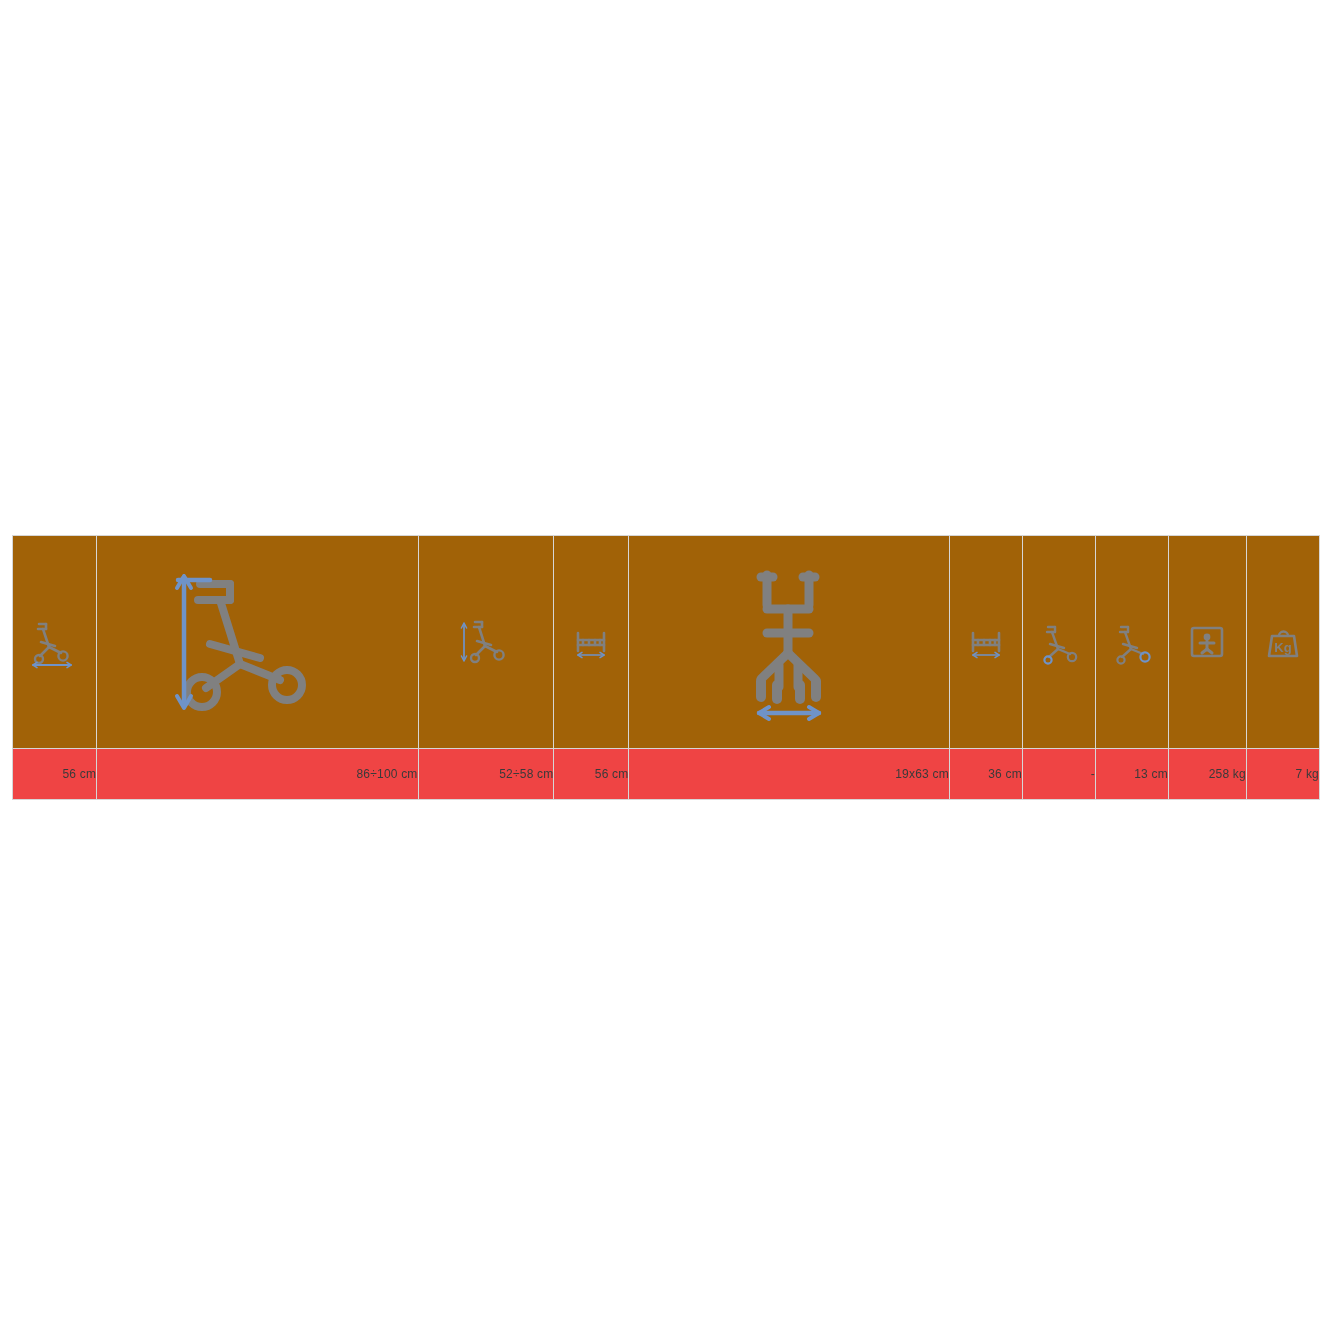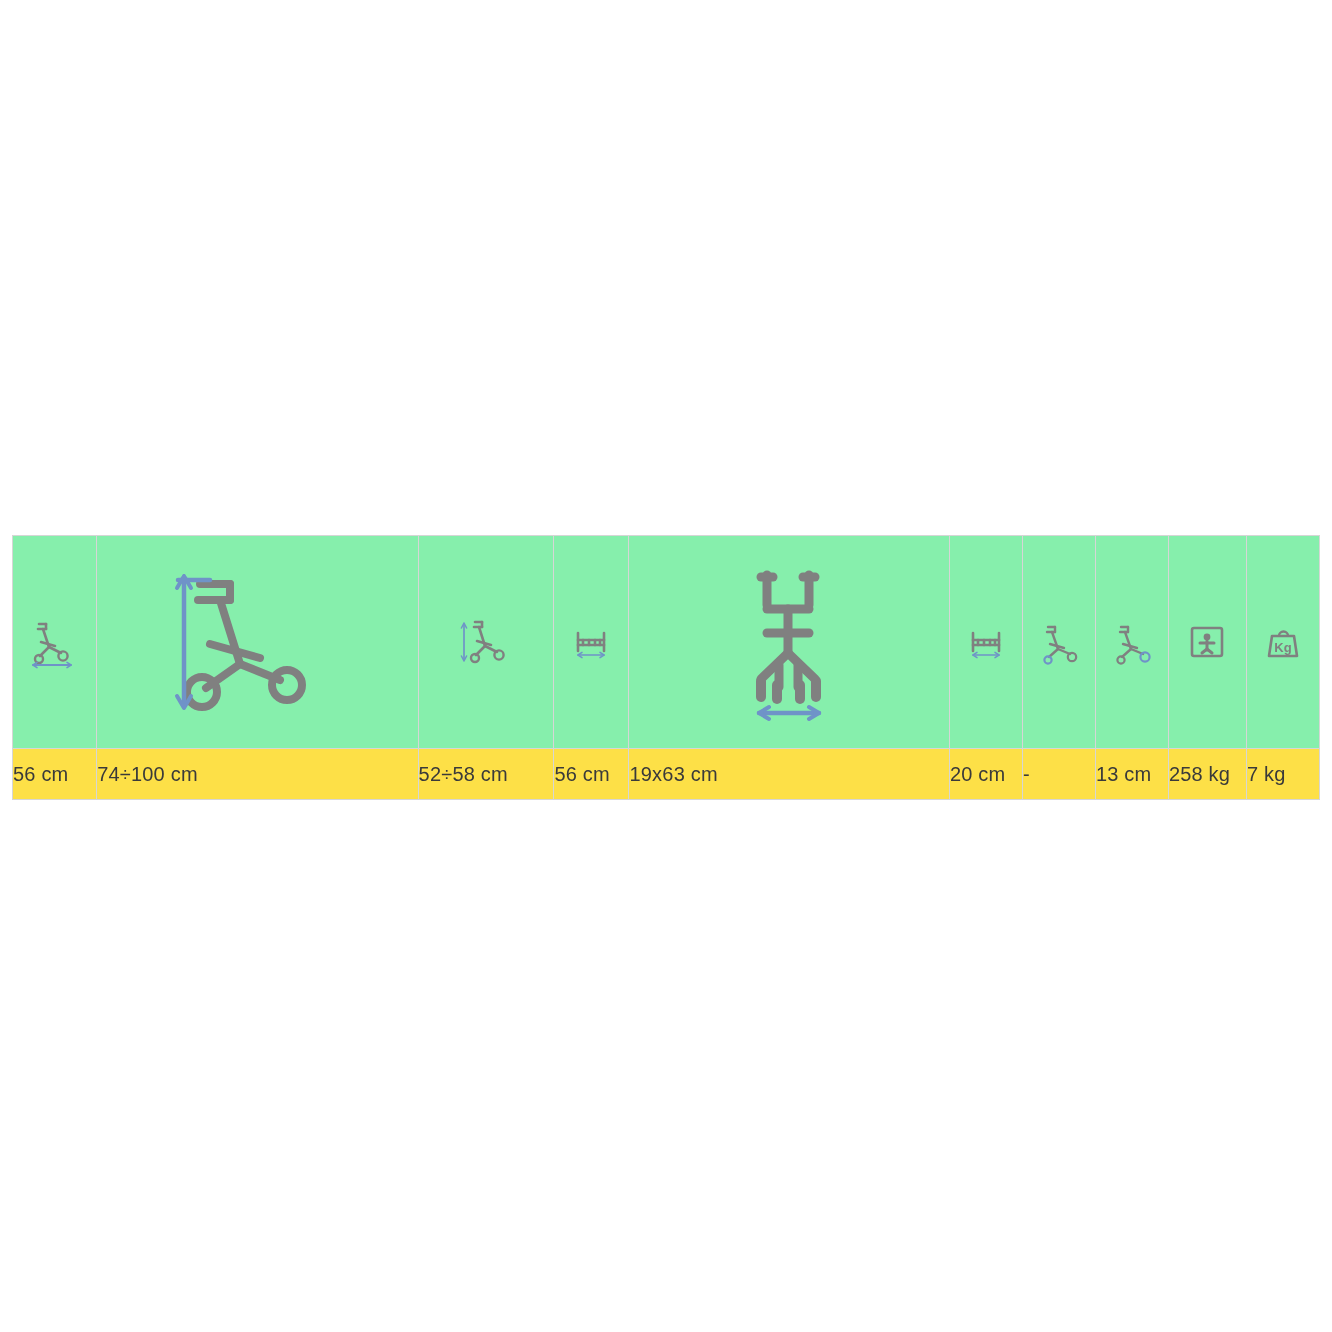--- a/index.html
+++ b/index.html
@@ -20,31 +20,31 @@
     width: 1308px;
     border-collapse: collapse;
     table-layout: fixed;
   }
   #spec-table td {
     border: 1px solid #d6d6d6;
     padding: 0;
     margin: 0;
   }
   .icon-cell {
-    background: #86efac;
+    background: #a16207;
     height: 212px;
     vertical-align: middle;
     text-align: center;
   }
   .value-cell {
-    background: #fde047;
+    background: #ef4444;
     height: 50px;
-    text-align: left;
+    text-align: right;
     vertical-align: middle;
-    font-size: 20px;
+    font-size: 12px;
     color: #3a3a3a;
     letter-spacing: 0.2px;
   }
   .icon-wrap {
     display: flex;
     align-items: center;
     justify-content: center;
     width: 100%;
     height: 212px;
   }
@@ -251,24 +251,24 @@
           <path d="M12 17 L34 17 L37 37 L9 37 Z" fill="none" stroke="#808080" stroke-width="2.6" stroke-linejoin="round"></path>
           <path d="M19 17 a4.5 4.5 0 0 1 9 0" fill="none" stroke="#808080" stroke-width="2.4"></path>
           <text x="23" y="33" font-family="'Liberation Sans', sans-serif" font-size="13" font-weight="bold" fill="#808080" text-anchor="middle">Kg</text>
         </svg>
       </div>
     </td>
   </tr>
 
   <tr>
     <td class="value-cell">56 cm</td>
-    <td class="value-cell">74÷100 cm</td>
+    <td class="value-cell">86÷100 cm</td>
     <td class="value-cell">52÷58 cm</td>
     <td class="value-cell">56 cm</td>
     <td class="value-cell">19x63 cm</td>
-    <td class="value-cell">20 cm</td>
+    <td class="value-cell">36 cm</td>
     <td class="value-cell">-</td>
     <td class="value-cell">13 cm</td>
     <td class="value-cell">258 kg</td>
     <td class="value-cell">7 kg</td>
   </tr>
 </tbody>
   </table>
 
 </body></html>

